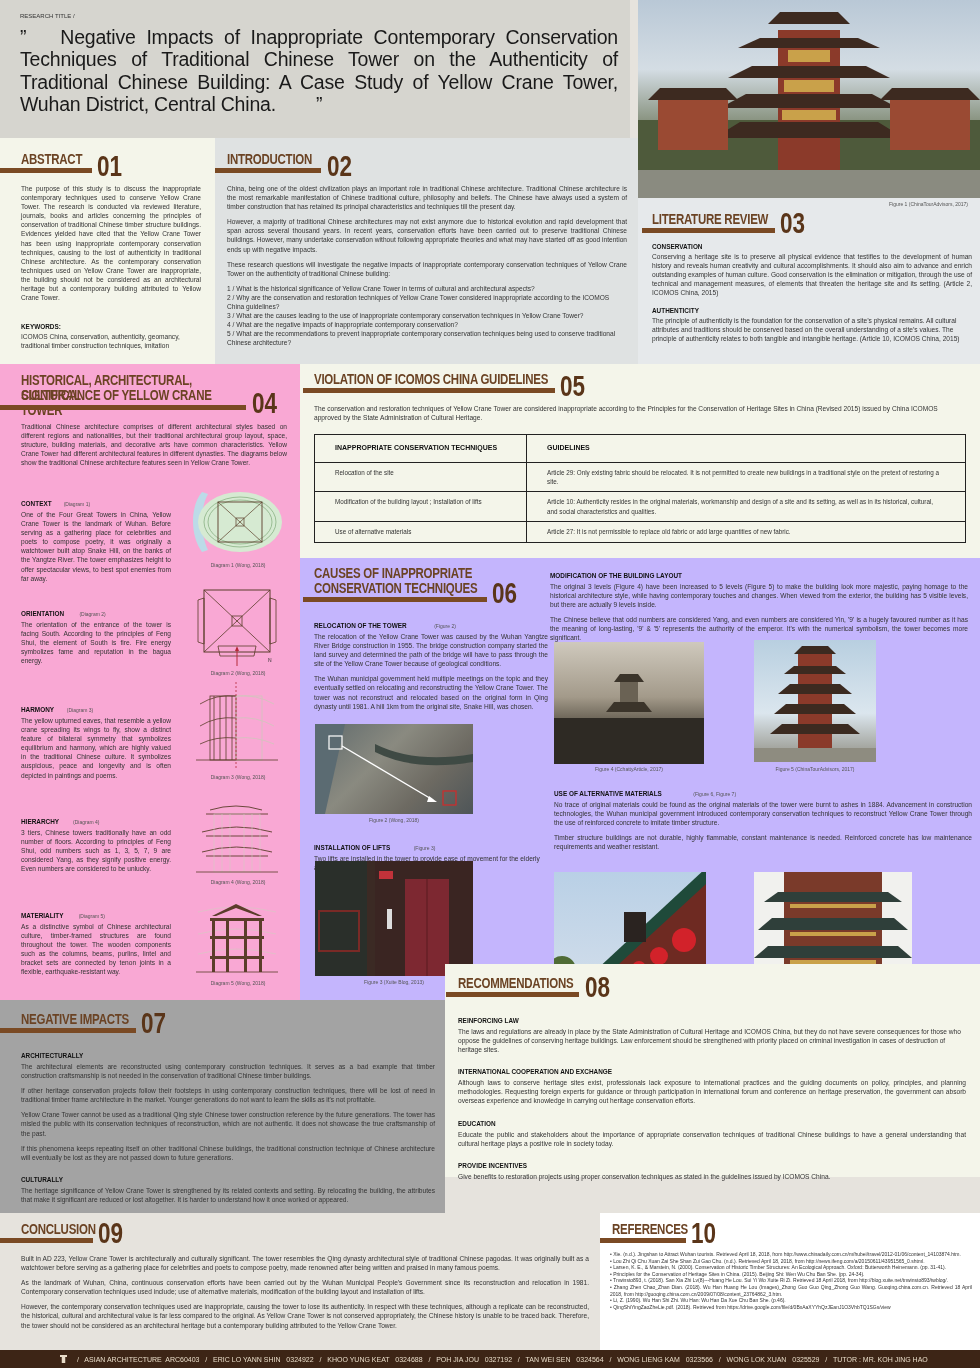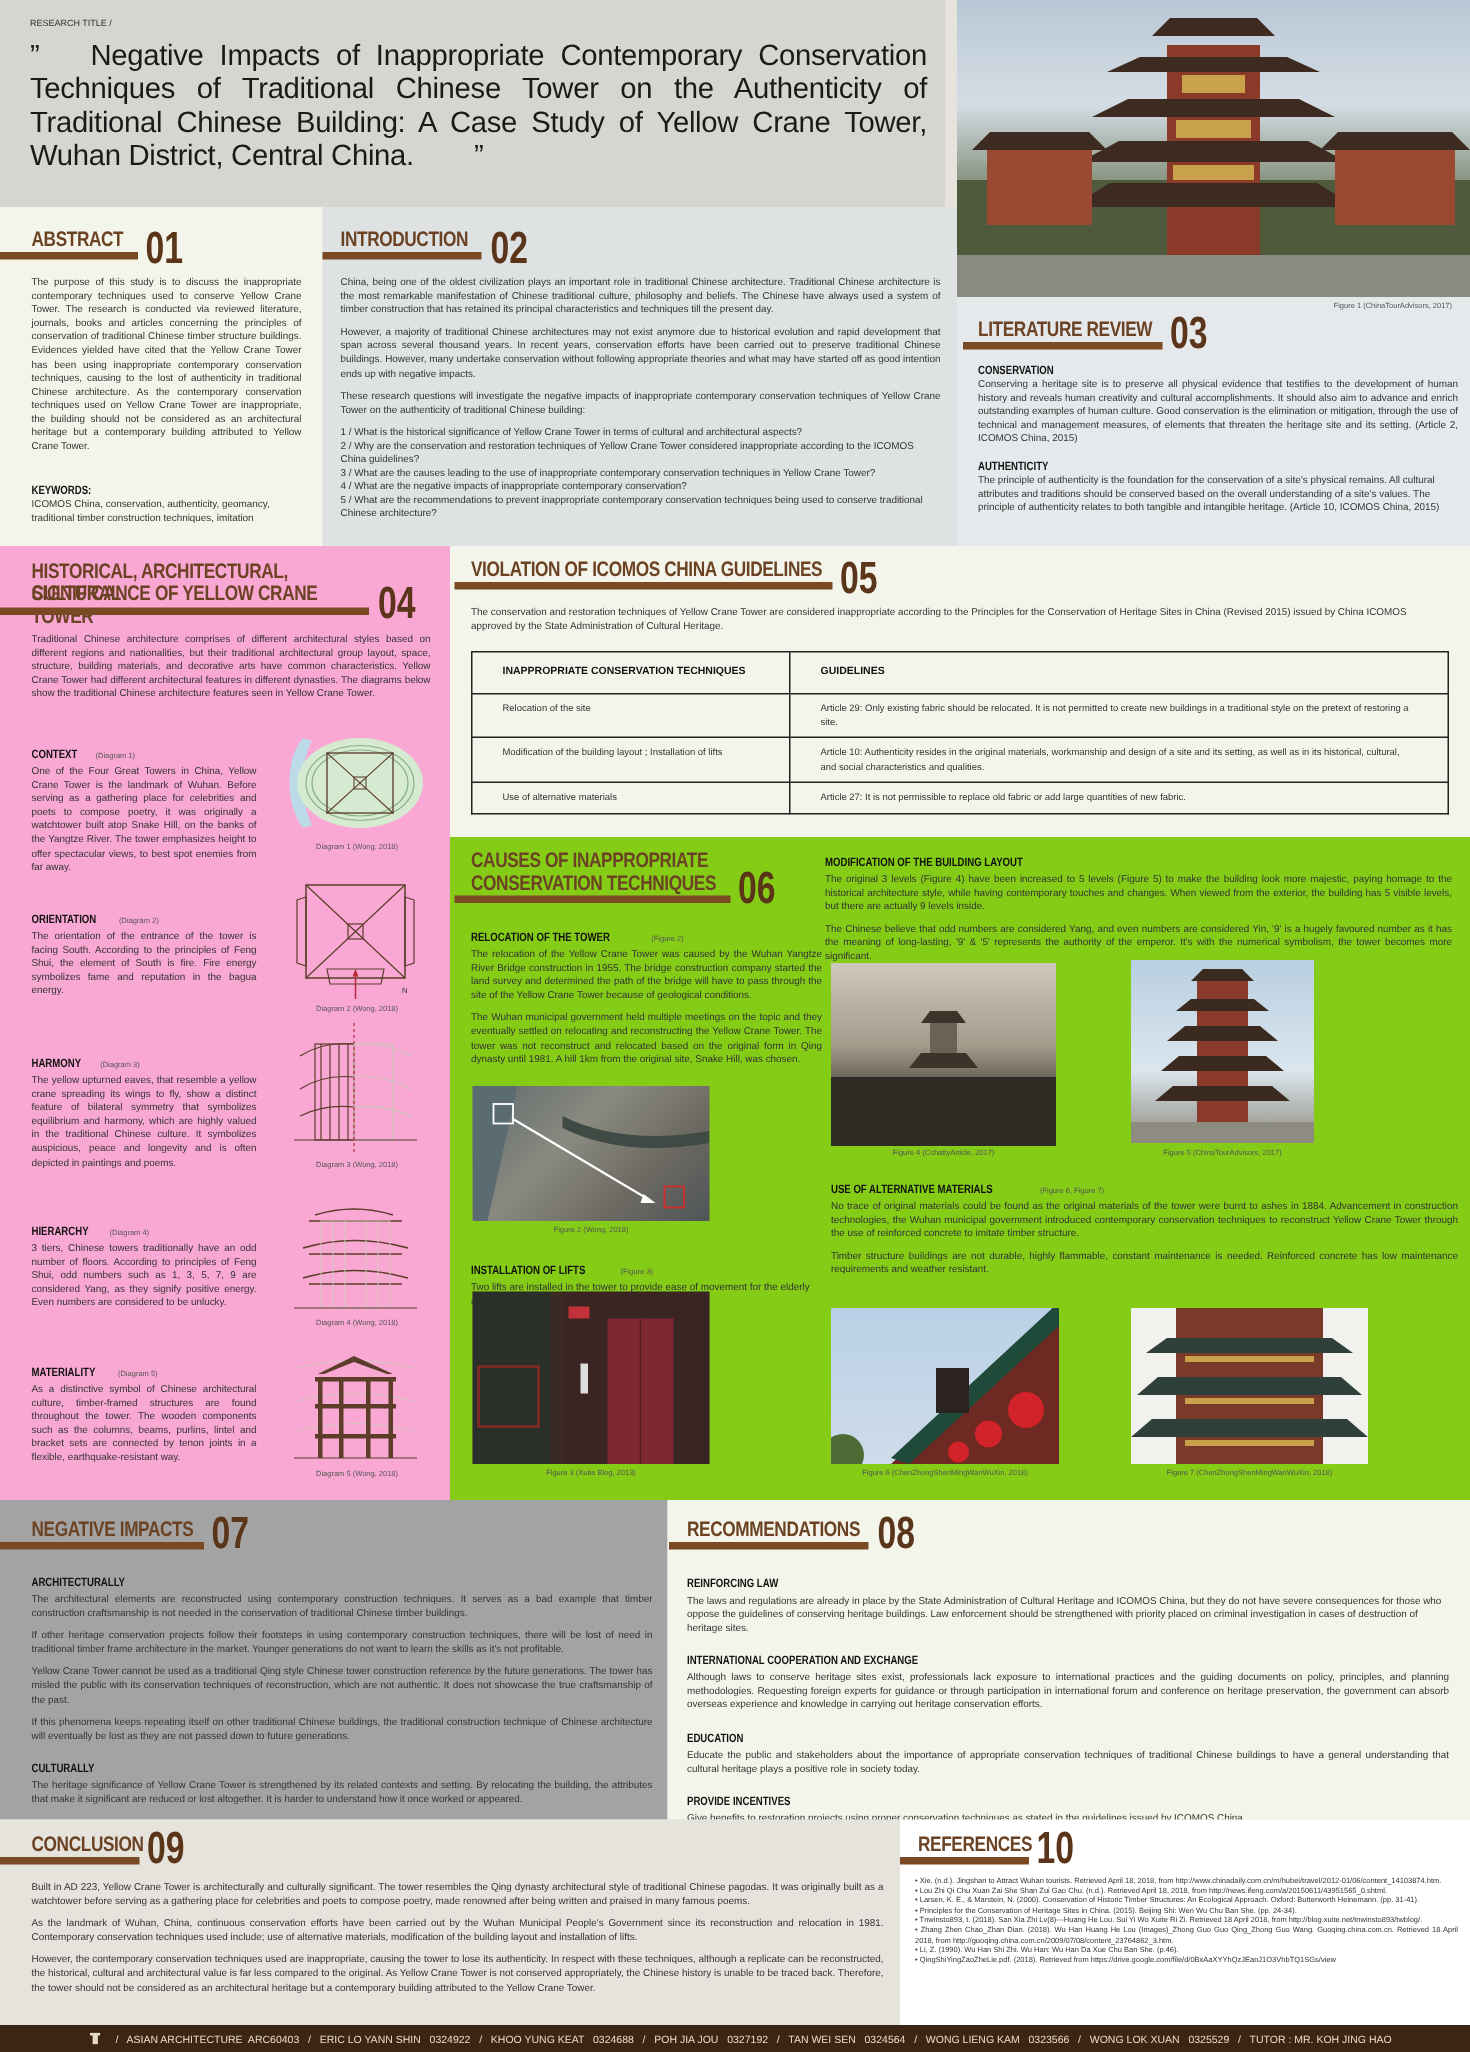--- a/index.html
+++ b/index.html
@@ -229,21 +229,21 @@
       </tr>
       <tr>
         <td>Use of alternative materials</td>
         <td>Article 27: It is not permissible to replace old fabric or add large quantities of new fabric.</td>
       </tr>
     </tbody>
       </table>
   </div>
 </div>
 
-<div class="abs" style="left:300px;top:558px;width:680px;height:442px;background:#84cc16;">
+<div class="abs" style="left:300px;top:558px;width:680px;height:442px;background:#c4b5fd;">
   <div class="abs sec-title" style="left:14px;top:8px;">CAUSES OF INAPPROPRIATE</div>
   <div class="abs sec-title" style="left:14px;top:23px;">CONSERVATION TECHNIQUES</div>
   <div class="bar" style="left:3px;top:39px;width:184px;"></div>
   <div class="abs sec-num" style="left:192px;top:20px;">06</div>
 
   <div class="abs" style="left:14px;top:56px;width:234px;">
     <div><span class="sub">RELOCATION OF THE TOWER</span> <span class="fig-ref">(Figure 2)</span></div>
     <div class="body p">The relocation of the Yellow Crane Tower was caused by the Wuhan Yangtze River Bridge construction in 1955. The bridge construction company started the land survey and determined the path of the bridge will have to pass through the site of the Yellow Crane Tower because of geological conditions.</div>
     <div class="body">The Wuhan municipal government held multiple meetings on the topic and they eventually settled on relocating and reconstructing the Yellow Crane Tower. The tower was not reconstruct and relocated based on the original form in Qing dynasty until 1981. A hill 1km from the original site, Snake Hill, was chosen.</div>
   </div>
@@ -350,21 +350,21 @@
     <div class="sub">ARCHITECTURALLY</div>
     <div class="body p">The architectural elements are reconstructed using contemporary construction techniques. It serves as a bad example that timber construction craftsmanship is not needed in the conservation of traditional Chinese timber buildings.</div>
     <div class="body p">If other heritage conservation projects follow their footsteps in using contemporary construction techniques, there will be lost of need in traditional timber frame architecture in the market. Younger generations do not want to learn the skills as it's not profitable.</div>
     <div class="body p">Yellow Crane Tower cannot be used as a traditional Qing style Chinese tower construction reference by the future generations. The tower has misled the public with its conservation techniques of reconstruction, which are not authentic. It does not showcase the true craftsmanship of the past.</div>
     <div class="body p">If this phenomena keeps repeating itself on other traditional Chinese buildings, the traditional construction technique of Chinese architecture will eventually be lost as they are not passed down to future generations.</div>
     <div class="sub">CULTURALLY</div>
     <div class="body">The heritage significance of Yellow Crane Tower is strengthened by its related contexts and setting. By relocating the building, the attributes that make it significant are reduced or lost altogether. It is harder to understand how it once worked or appeared.</div>
   </div>
 </div>
 
-<div class="abs" style="left:445px;top:1000px;width:535px;height:213px;background:#f4f5ea;">
+<div class="abs" style="left:445px;top:964px;width:535px;height:213px;background:#f4f5ea;">
   <div class="abs sec-title" style="left:13px;top:12px;">RECOMMENDATIONS</div>
   <div class="bar" style="left:1px;top:28px;width:133px;"></div>
   <div class="abs sec-num" style="left:140px;top:8px;">08</div>
   <div class="abs" style="left:13px;top:45px;width:508px;">
     <div class="sub">REINFORCING LAW</div>
     <div class="body p" style="text-align:left;">The laws and regulations are already in place by the State Administration of Cultural Heritage and ICOMOS China, but they do not have severe consequences for those who oppose the guidelines of conserving heritage buildings. Law enforcement should be strengthened with priority placed on criminal investigation in cases of destruction of heritage sites.</div>
     <div class="sub">INTERNATIONAL COOPERATION AND EXCHANGE</div>
     <div class="body p">Although laws to conserve heritage sites exist, professionals lack exposure to international practices and the guiding documents on policy, principles, and planning methodologies. Requesting foreign experts for guidance or through participation in international forum and conference on heritage preservation, the government can absorb overseas experience and knowledge in carrying out heritage conservation efforts.</div>
     <div class="sub">EDUCATION</div>
     <div class="body p">Educate the public and stakeholders about the importance of appropriate conservation techniques of traditional Chinese buildings to have a general understanding that cultural heritage plays a positive role in society today.</div>

